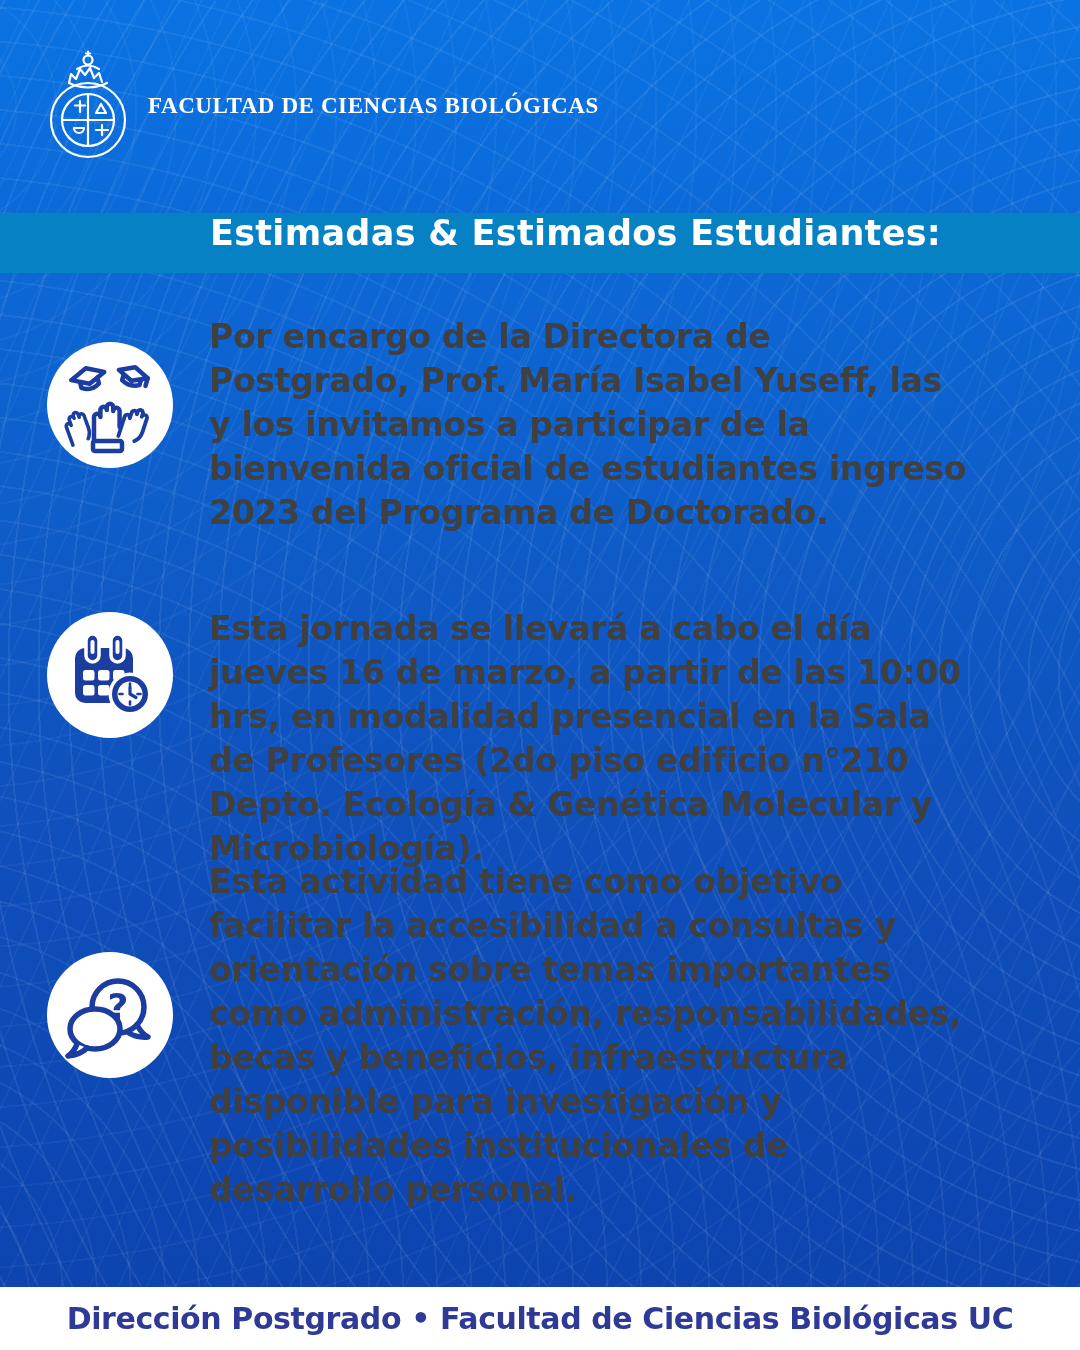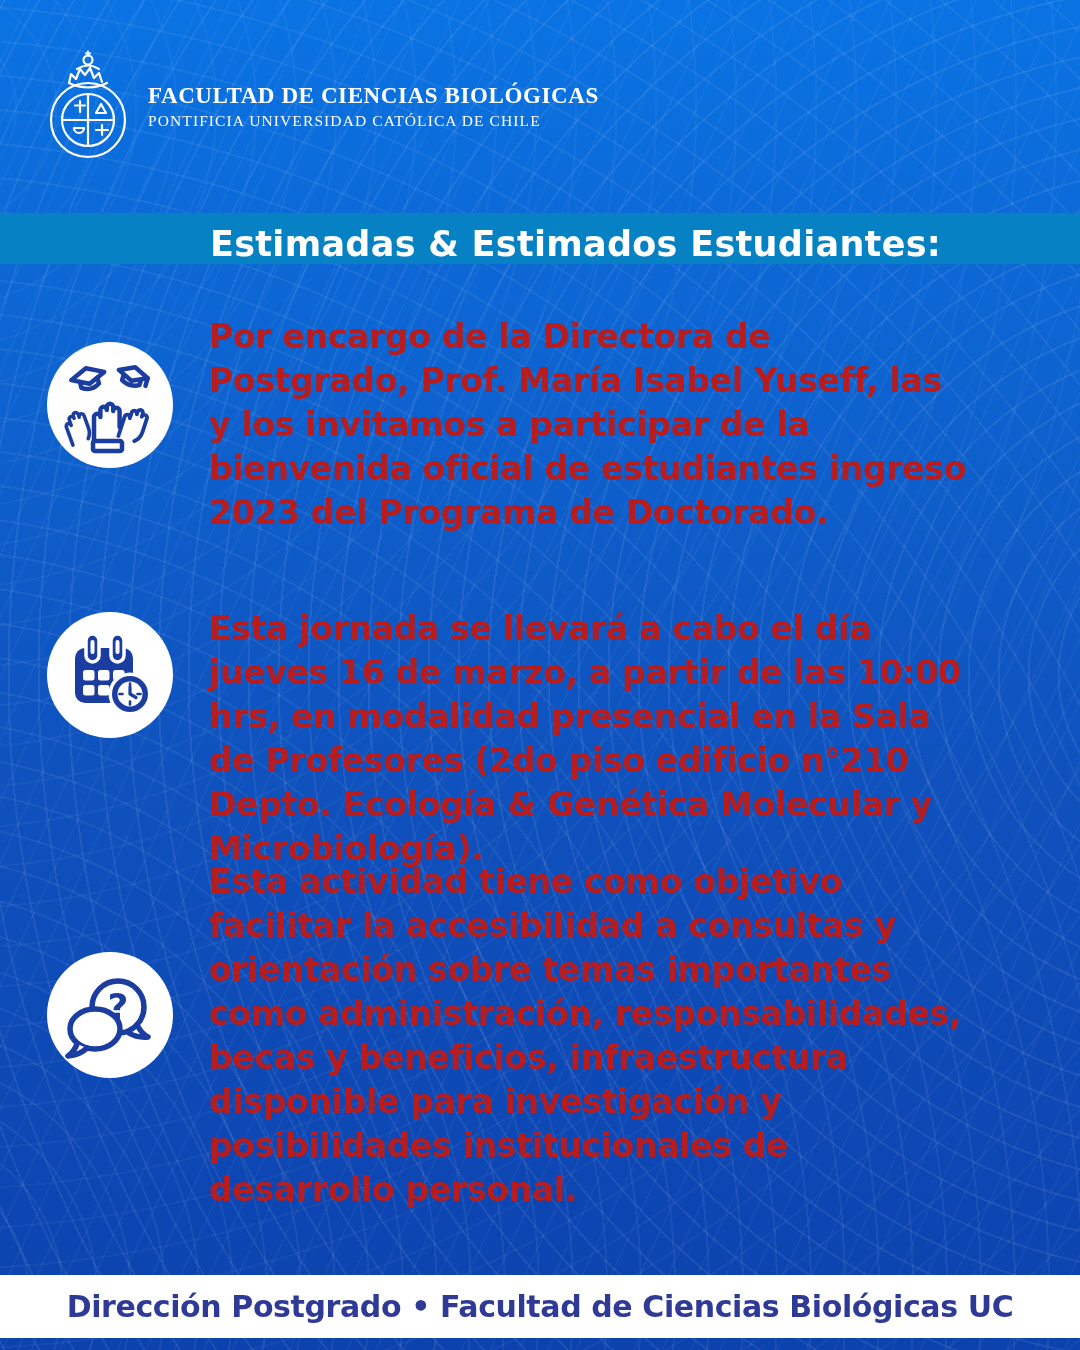--- a/index.html
+++ b/index.html
@@ -25,47 +25,47 @@
   .logo-line1 {
     font-family: "Liberation Serif", serif;
     font-weight: bold; font-size: 23px; letter-spacing: 0.6px;
   }
   .logo-line2 {
     font-family: "Liberation Serif", serif;
     font-weight: normal; font-size: 15.5px; letter-spacing: 1.1px;
     margin-top: 3px;
   }
   .banner {
-    position: absolute; top: 213px; left: 0; width: 1080px; height: 51px;
+    position: absolute; top: 213px; left: 0; width: 1080px; height: 60px;
     background: #0681c3;
-    display: flex; align-items: flex-end;
+    display: flex; align-items: flex-start;
   }
   .banner-heading {
     margin: 0; padding-left: 210px;
     color: #ffffff; font-size: 35px; font-weight: bold; letter-spacing: 0.3px;
   }
   .icon-circle {
     position: absolute; left: 47px; width: 126px; height: 126px;
     border-radius: 50%; background: #ffffff;
     display: flex; align-items: center; justify-content: center;
   }
   .icon-circle.c1 { top: 342px; }
   .icon-circle.c2 { top: 612px; }
   .icon-circle.c3 { top: 952px; }
   .para {
     position: absolute; left: 209px; width: 872px; margin: 0;
-    color: #b91c1c; font-size: 33px; font-weight: bold;
+    color: #404040; font-size: 33px; font-weight: bold;
     line-height: 44px; letter-spacing: -0.3px;
     white-space: pre-line;
   }
   .para.p1 { top: 315px; }
   .para.p2 { top: 560px; margin-top: 47px; }
   .para.p3 { top: 860px; }
   .footer {
-    position: absolute; bottom: 12px; left: 0; width: 1080px; height: 63px;
+    position: absolute; bottom: 0; left: 0; width: 1080px; height: 63px;
     background: #ffffff;
     display: flex; align-items: center; justify-content: center;
   }
   .footer-text {
     color: #2e3a96; font-size: 30px; font-weight: bold; letter-spacing: -0.4px;
   }
 </style>
 </head>
 <body>
 
@@ -84,21 +84,20 @@
       <path d="M50 80 h12 M56 75 v10"></path>
       <path d="M23 33 l2 -9 5 5 4 -10 5 6 5 -7 4 10 5 -5 3 9"></path>
       <path d="M23 33 q19 9 38 0"></path>
       <circle cx="42" cy="10" r="4.5"></circle>
       <path d="M42 1.5 v4 M40 3.5 h4"></path>
       <path d="M31 19 q11 -7 22 0"></path>
     </g>
   </svg>
   <div class="logo-text">
     <div class="logo-line1">FACULTAD DE CIENCIAS BIOLÓGICAS</div>
-    <div class="logo-line2">PONTIFICIA UNIVERSIDAD CATÓLICA DE CHILE</div>
   </div>
 </header>
 
 <div class="banner">
   <h1 class="banner-heading">Estimadas &amp; Estimados Estudiantes:</h1>
 </div>
 
 <div class="icon-circle c1">
   <svg width="100" height="100" viewBox="0 0 100 100">
     <g fill="none" stroke="#1b3da0" stroke-width="4.5" stroke-linecap="round" stroke-linejoin="round">

